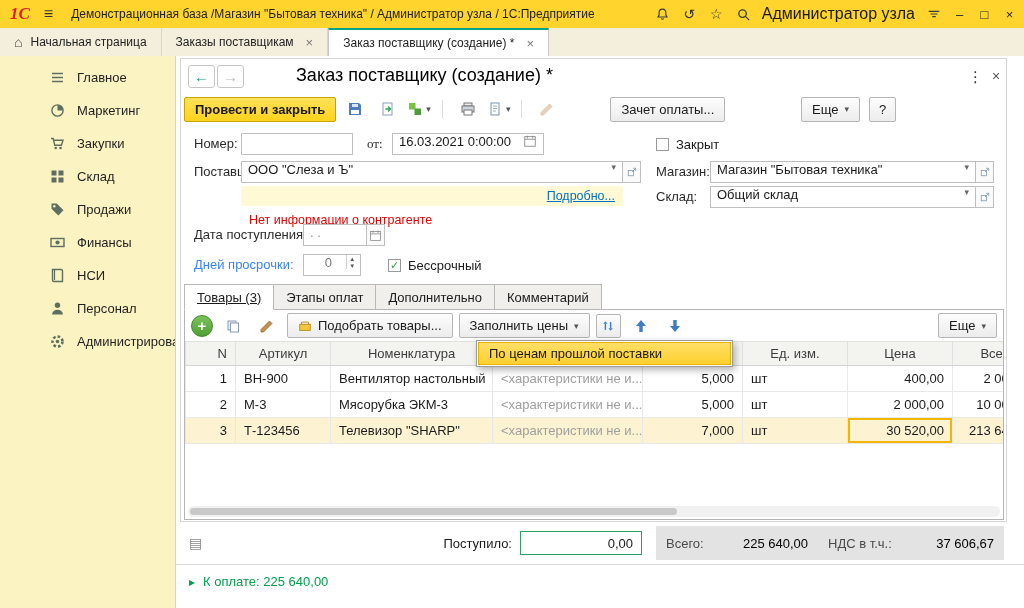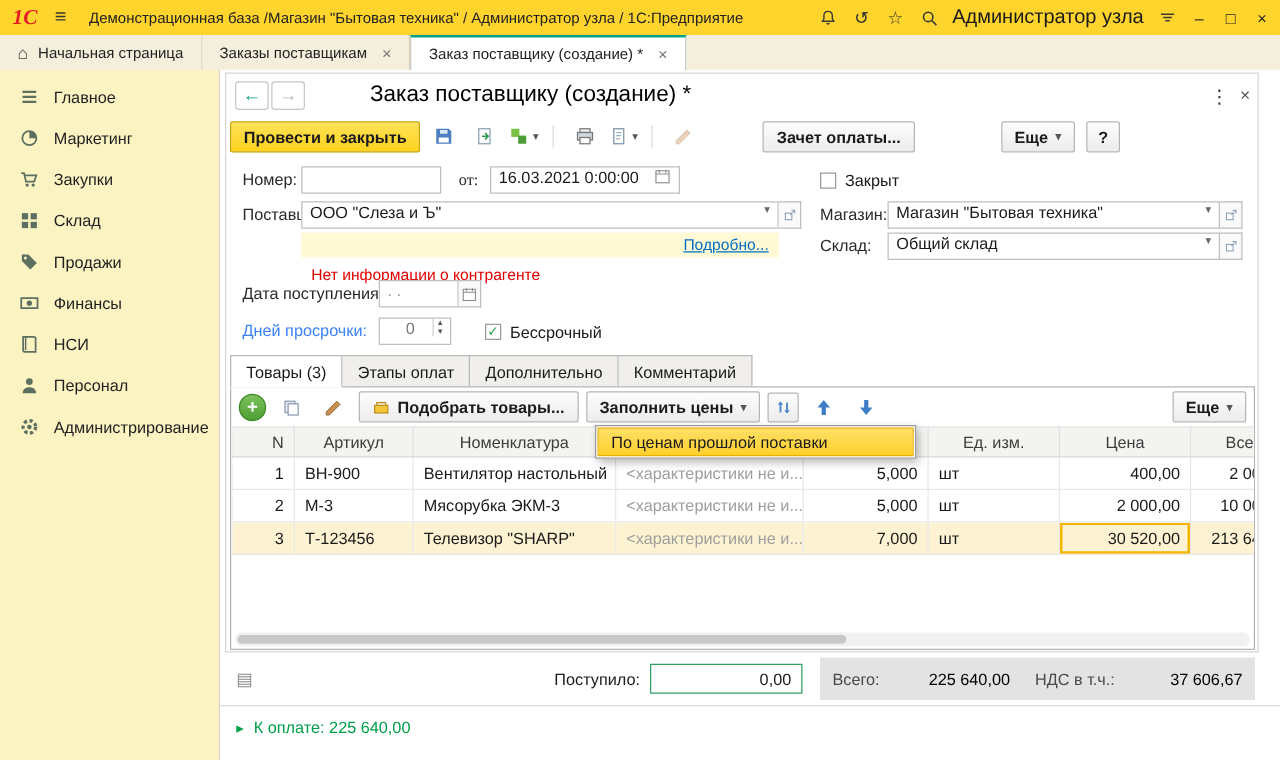--- a/index.html
+++ b/index.html
@@ -17,35 +17,35 @@
   .winbtn { width:15px; text-align:center; font-size:13px; color:#222; cursor:pointer; }
 
   
   .tabbar { position:absolute; top:28px; left:0; width:1024px; height:28px; background:#f4efdd; display:flex; }
   .tab { display:flex; align-items:center; gap:8px; padding:0 14px; font-size:12px; background:#f4efdd; border-right:1px solid #ddd6bf; color:#222; cursor:pointer; white-space:nowrap; }
   .tab .tclose { color:#777; font-size:13px; margin-left:4px; }
   .tab.active { background:#fff; border-top:2px solid #0aa287; border-left:1px solid #c9c9c9; border-right:1px solid #c9c9c9; }
   .tab .home-glyph { font-size:14px; color:#444; }
 
   
-  .sidebar { position:absolute; top:56px; left:0; width:175px; height:552px; background:#fcf3c3; padding-top:5px; }
+  .sidebar { position:absolute; top:56px; left:0; width:175px; height:552px; background:#fcf3c3; padding-top:5px;padding-left:34px; }
   .side-item { display:flex; align-items:center; gap:11px; height:33px; padding-left:15px; font-size:13px; color:#1f1f1f; cursor:pointer; }
   .sicon { width:17px; height:17px; display:flex; align-items:center; justify-content:center; }
 
   
   .main { position:absolute; top:56px; left:175px; width:849px; height:552px; background:#fff; border-left:1px solid #d9d3bc; }
   .form-frame { position:absolute; left:4px; top:2px; width:827px; height:464px; border:1px solid #d6d6d6; pointer-events:none; }
 
   .navbtn { position:absolute; width:27px; height:23px; border:1px solid #c6c6c6; border-radius:3px; background:#fff; display:flex; align-items:center; justify-content:center; font-size:15px; cursor:pointer; }
   .form-title { position:absolute; left:120px; top:9px; font-size:18px; color:#000; }
   .kebab { position:absolute; left:792px; top:12px; font-size:15px; color:#333; cursor:pointer; }
   .form-close { position:absolute; left:816px; top:12px; font-size:14px; color:#555; cursor:pointer; }
 
   .toolbar { position:absolute; left:8px; top:40px; width:712px; height:26px; display:flex; align-items:center; gap:5px; }
-  .btn { display:inline-flex; align-items:center; justify-content:center; gap:6px; height:25px; padding:0 10px; background:linear-gradient(#fdfdfd,#ececec); border:1px solid #b5b5b5; border-radius:2px; font-size:13px; color:#1a1a1a; cursor:pointer; white-space:nowrap;font-weight:bold; }
+  .btn { display:inline-flex; align-items:center; justify-content:center; gap:6px; height:25px; padding:0 10px; background:linear-gradient(#fdfdfd,#ececec); border:1px solid #b5b5b5; border-radius:2px; font-size:13px; color:#1a1a1a; cursor:pointer; white-space:nowrap; }
   .btn.primary { background:linear-gradient(#ffe259,#ffd21c); border-color:#c7a300; font-weight:bold; }
   .iconbtn { width:28px; height:25px; display:inline-flex; align-items:center; justify-content:center; cursor:pointer; }
   .iconbtn.disabled { opacity:.4; }
   .combo { display:inline-flex; align-items:center; gap:3px; cursor:pointer; }
   .ddg { font-size:9px; color:#555; }
   .sep { width:1px; height:18px; background:#dcdcdc; margin:0 6px; }
 
   .lbl { position:absolute; line-height:22px; font-size:13px; color:#2a2a2a; white-space:nowrap; }
   .lbl.gray { color:#3b82f6; }
   .inp { position:absolute; height:22px; border:1px solid #bfbfbf; background:#fff; display:flex; align-items:flex-start; padding:0 6px; font-size:13px; cursor:text; }
@@ -55,21 +55,21 @@
   .openbtn { position:absolute; width:18px; height:22px; border:1px solid #bfbfbf; border-left:none; background:#fafafa; display:flex; align-items:center; justify-content:center; cursor:pointer; }
   .cb { width:13px; height:13px; border:1px solid #9a9a9a; background:#fff; display:inline-flex; align-items:center; justify-content:center; font-size:11px; color:#2e9e4f; font-weight:bold; }
   .cbrow { position:absolute; display:flex; align-items:center; gap:7px; height:22px; cursor:pointer; }
   .warnband { position:absolute; height:20px; background:#fff9d6; display:flex; align-items:center; padding:0 8px; }
   .warntext { color:#e00000; font-size:12.5px; white-space:nowrap;margin-top:48px; }
   .detlink { margin-left:auto; color:#0070c0; text-decoration:underline; font-size:12.5px; cursor:pointer; white-space:nowrap; }
   .spin { margin-left:auto; display:flex; flex-direction:column; border-left:1px solid #d0d0d0; padding-left:3px; line-height:7px; font-size:7px; color:#555; cursor:pointer; }
 
   .doc-tabs { position:absolute; left:8px; top:228px; display:flex; }
   .dtab { height:26px; display:flex; align-items:center; padding:0 12px; border:1px solid #b9b9b9; border-left:none; background:#f0efeb; font-size:13px; cursor:pointer; position:relative; }
-  .dtab:first-child { border-left:1px solid #b9b9b9; }
+  .dtab:first-child { border-left:1px solid #b9b9b9;text-decoration:underline; }
   .dtab.active { background:#fff; border-bottom:1px solid #fff; z-index:3; }
 
   .table-box { position:absolute; left:8px; top:253px; width:820px; height:211px; border:1px solid #b5b5b5; background:#fff; overflow:hidden; }
   .tbl-toolbar { position:absolute; left:0; top:0; width:818px; height:31px; display:flex; align-items:center; gap:6px; padding:0 6px; }
   .addbtn { width:22px; height:22px; border-radius:50%; background:linear-gradient(#7cc25c,#4f9f35); border:1px solid #3f8a28; color:#fff; font-size:15px; font-weight:bold; display:flex; align-items:center; justify-content:center; cursor:pointer; }
   .sortbox { width:25px; height:24px; border:1px solid #b5b5b5; border-radius:2px; display:flex; align-items:center; justify-content:center; background:linear-gradient(#fdfdfd,#ececec); cursor:pointer; }
 
   .grid { position:absolute; left:0; top:31px; border-collapse:collapse; table-layout:fixed; width:857px; background:#fff; }
   .grid th { height:24px; background:#f3f3f0; border:1px solid #e0e0e0; border-bottom-color:#d5d5d5; font-weight:normal; color:#3c3c3c; text-align:center; padding:0 8px; font-size:13px; overflow:hidden; white-space:nowrap; }
   .grid td { height:26px; border:1px solid #e8e8e8; padding:0 8px; font-size:13px; white-space:nowrap; overflow:hidden; cursor:default; }

